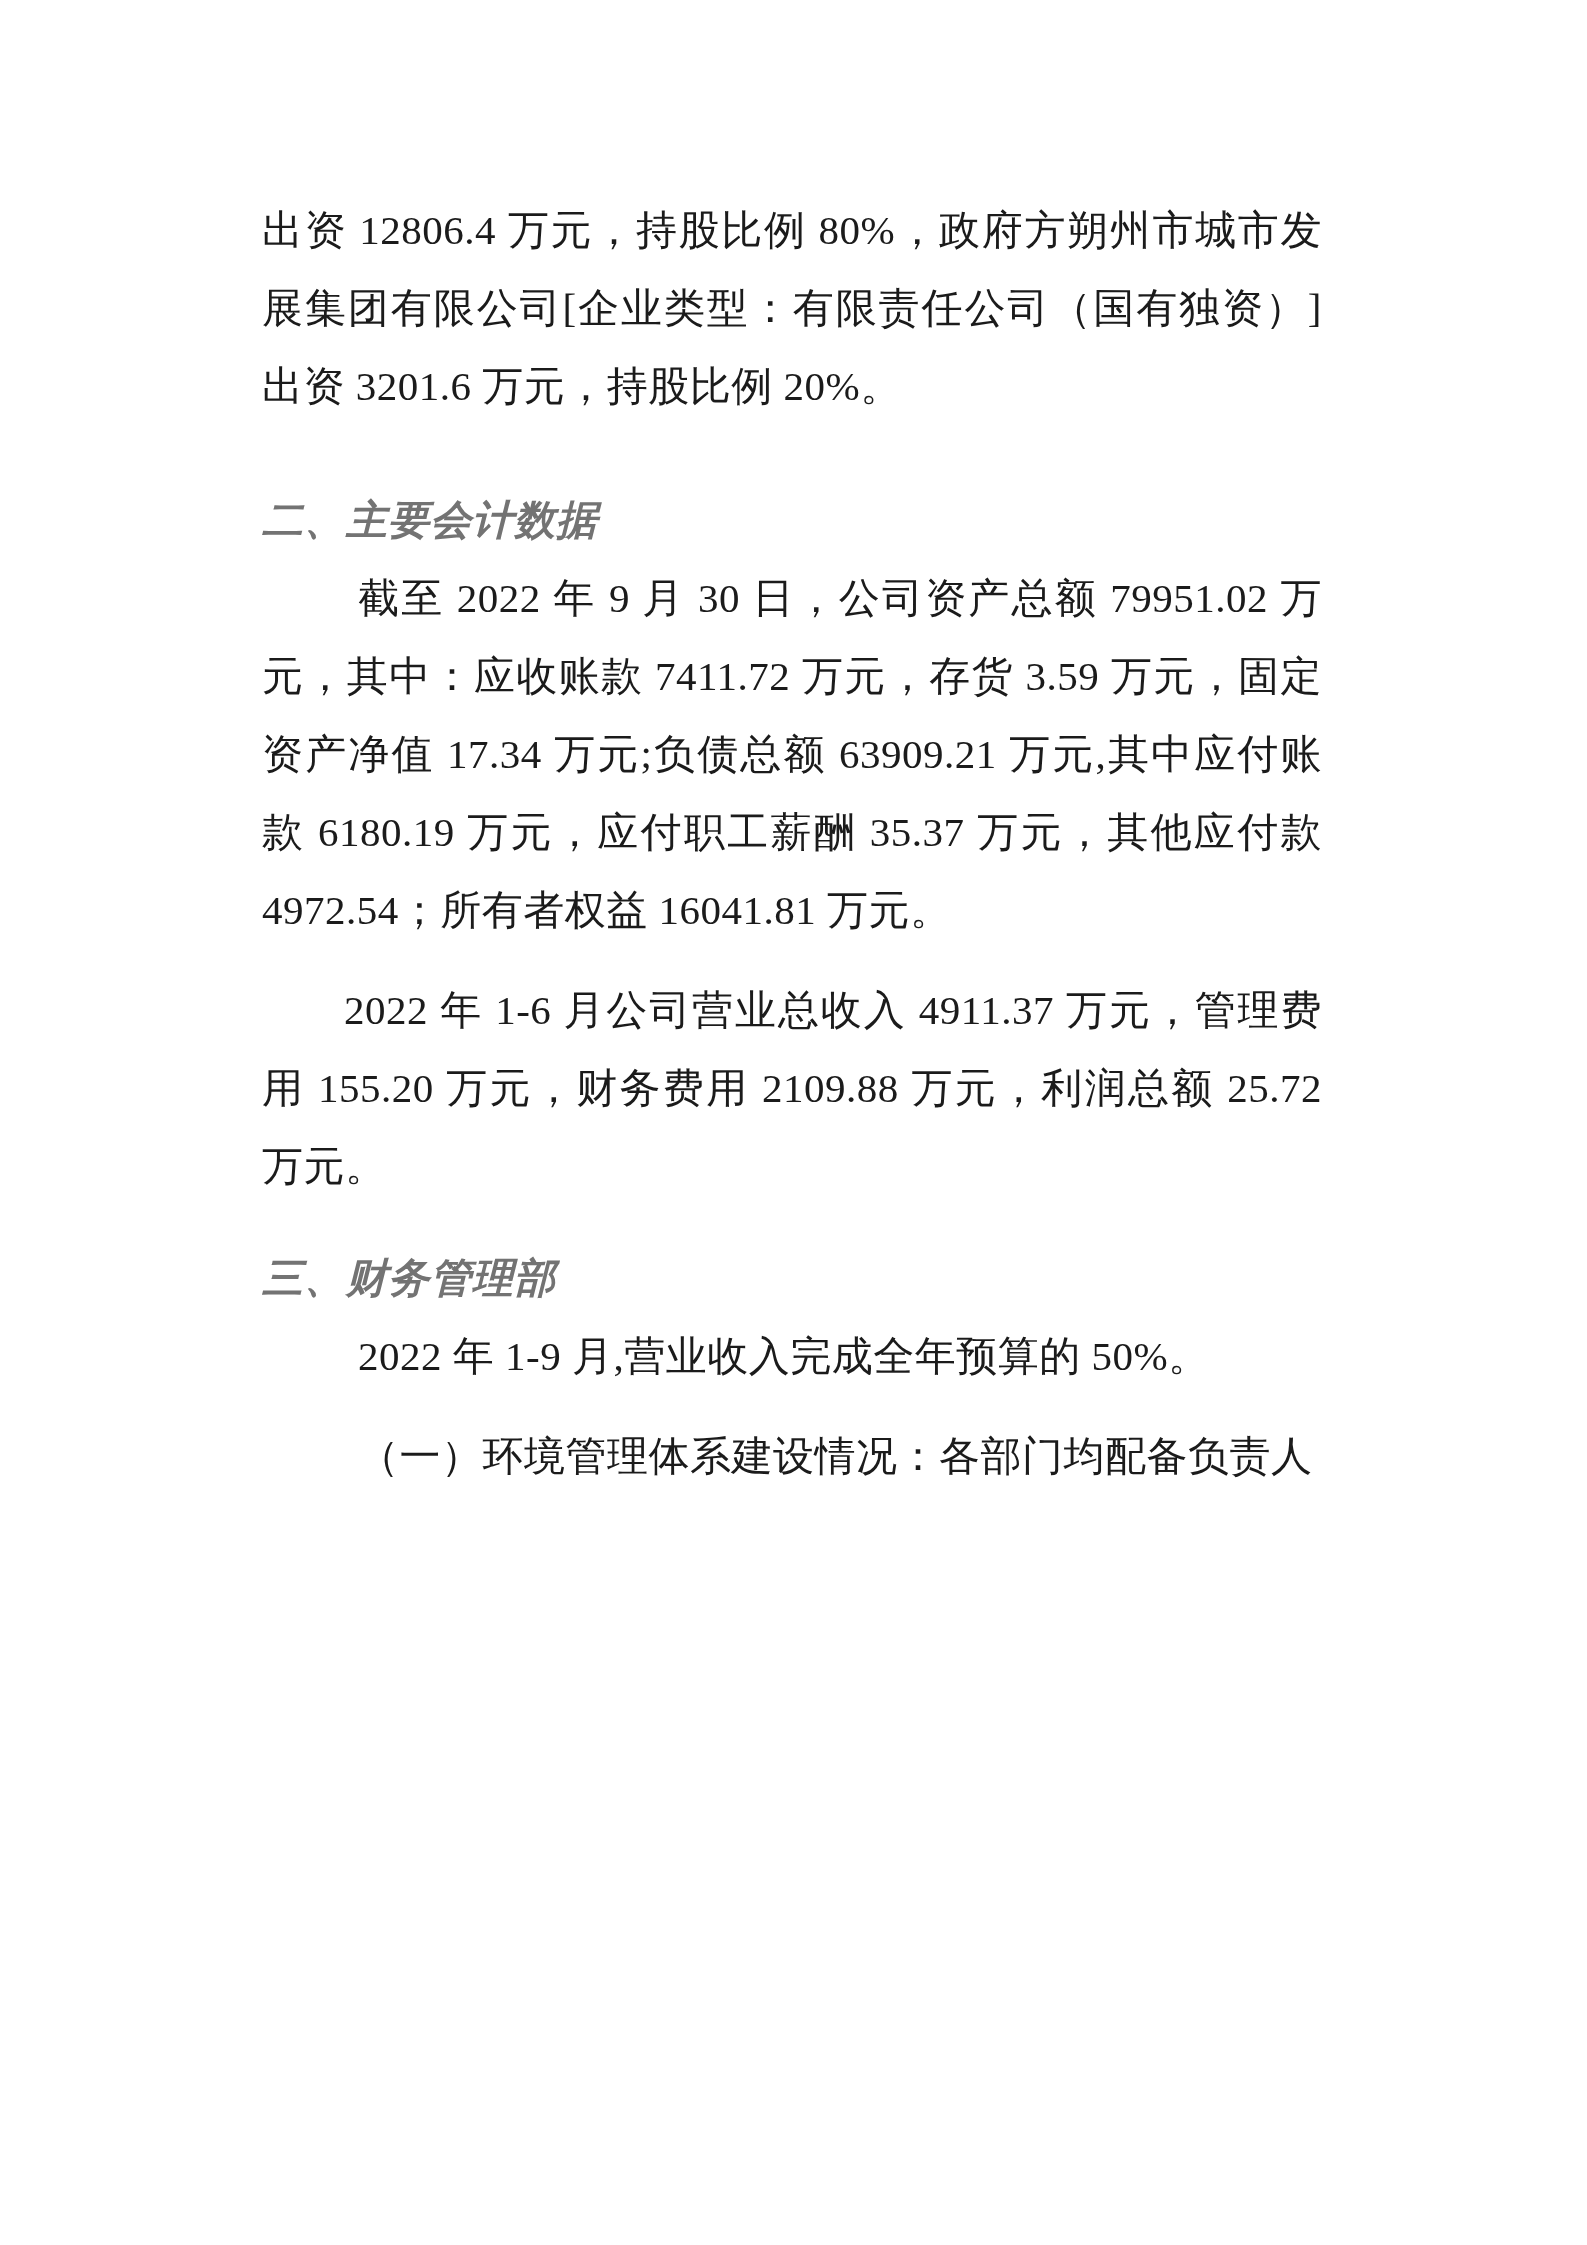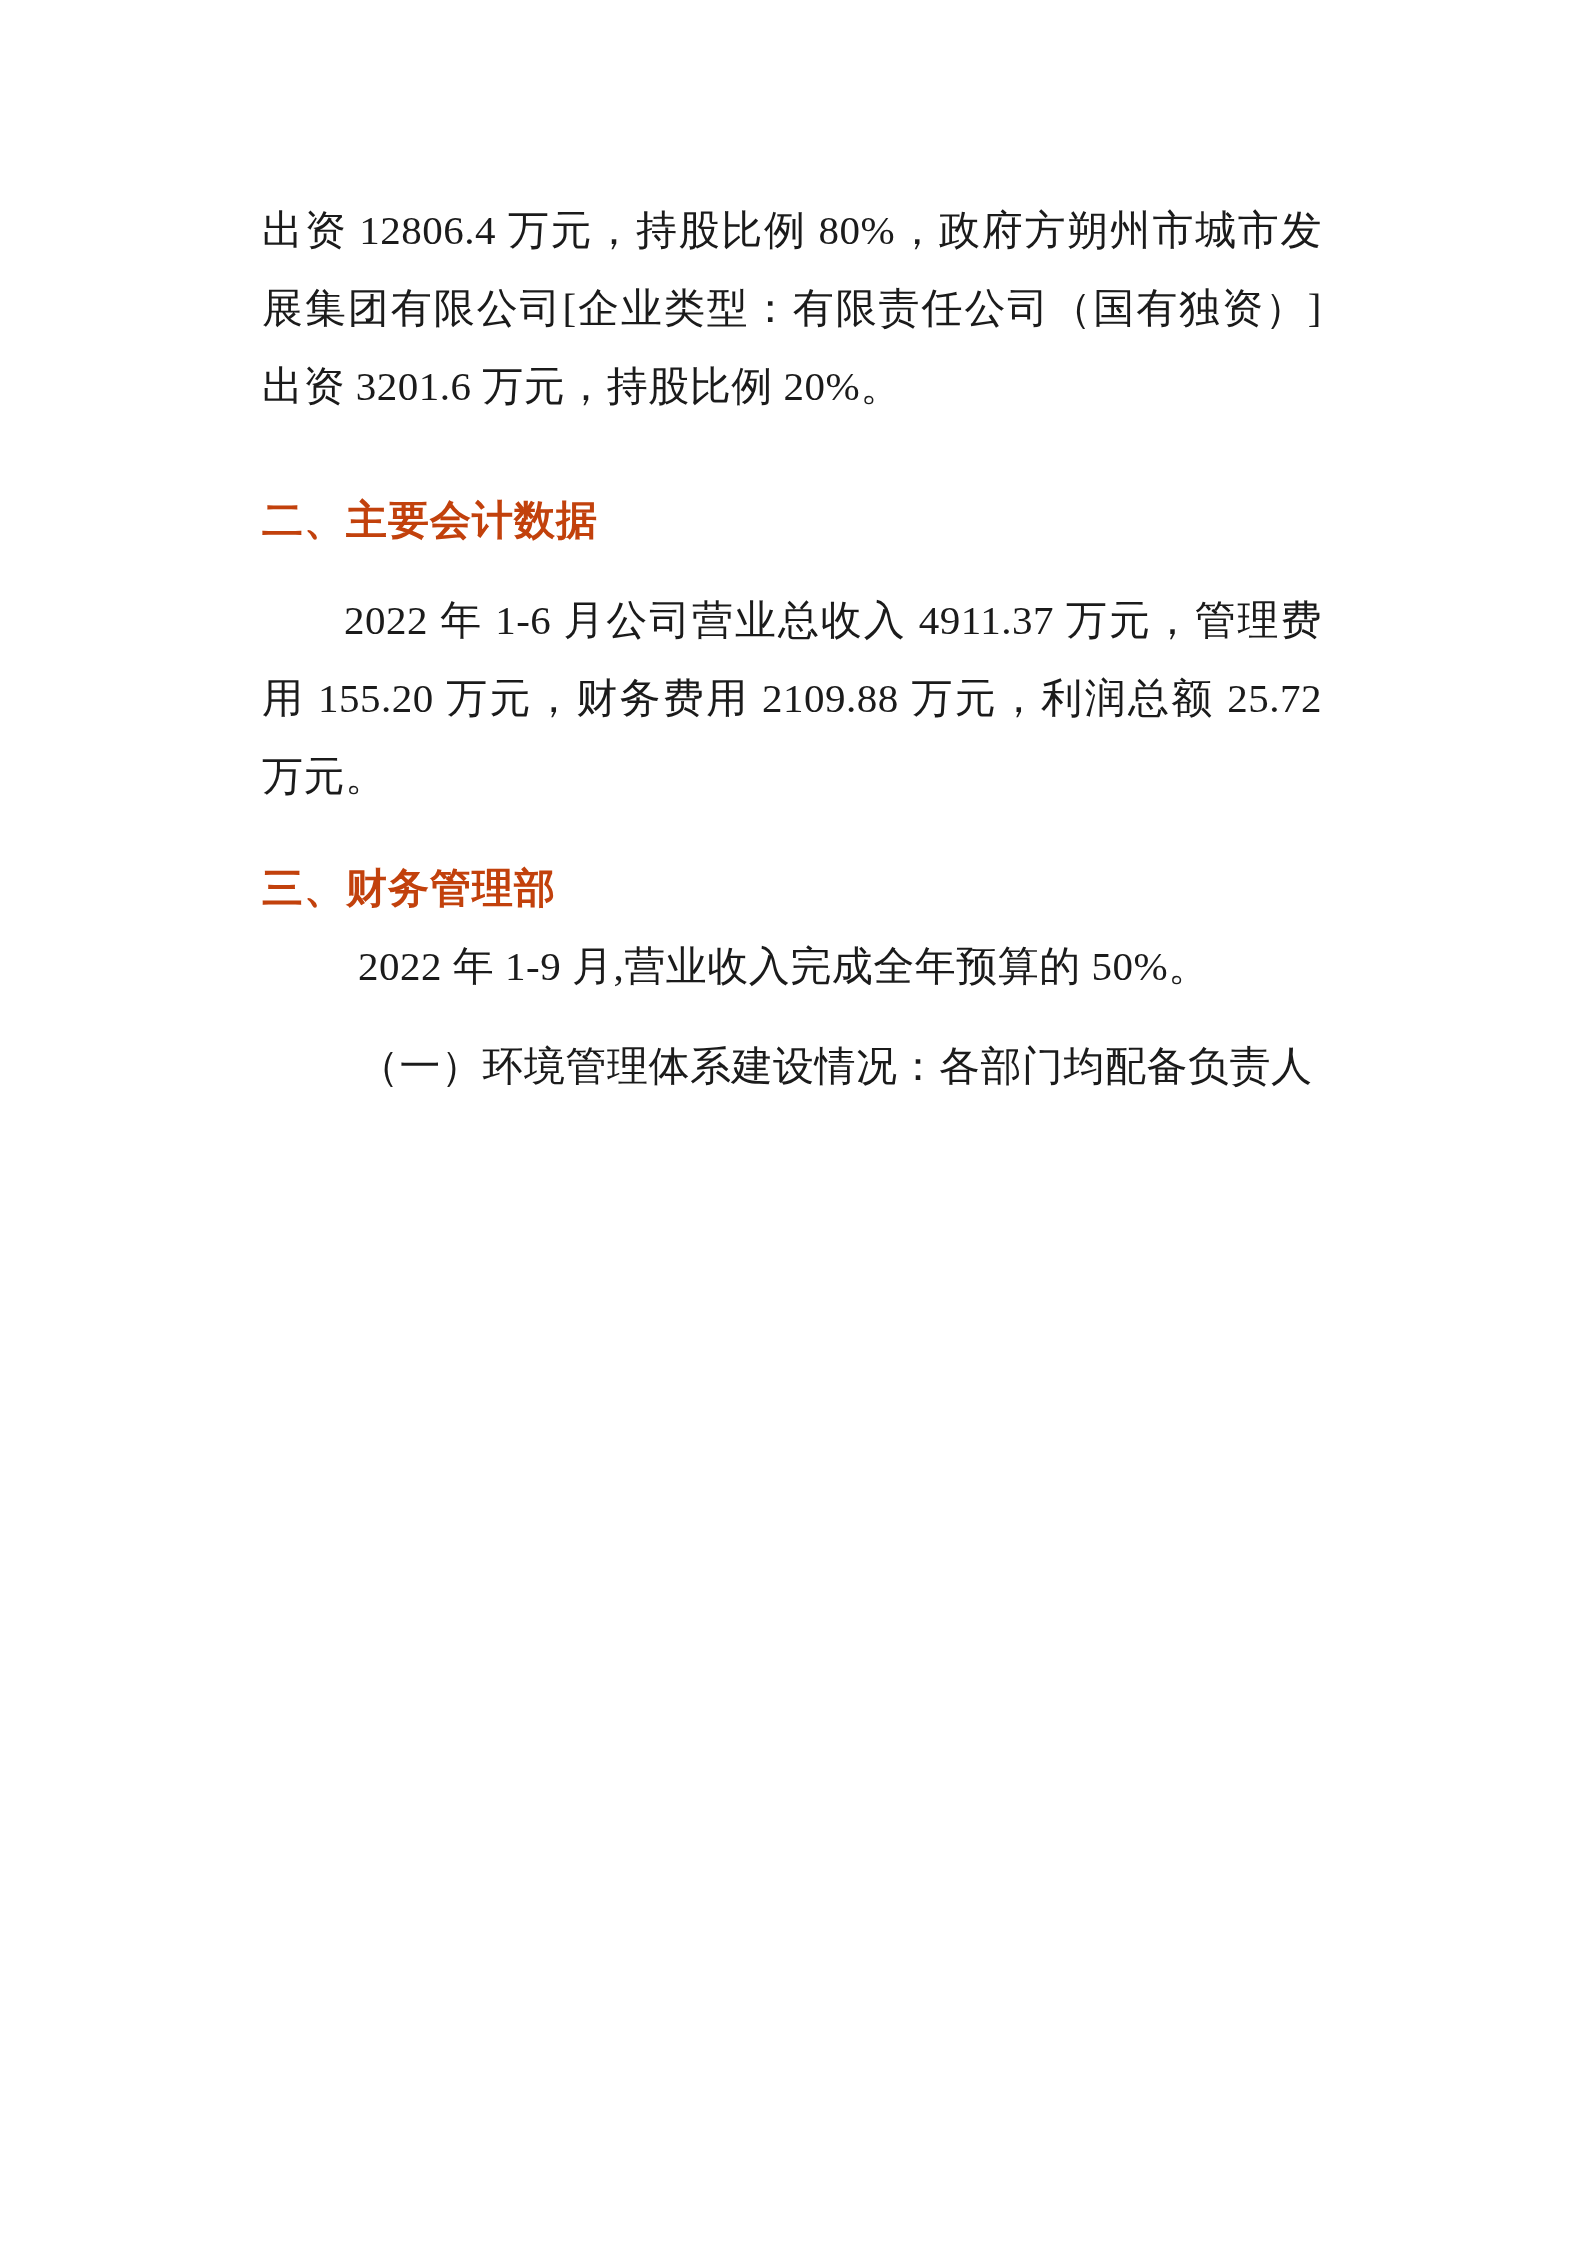--- a/index.html
+++ b/index.html
@@ -45,41 +45,43 @@
   }
   .para.indent-small {
     text-indent: 96px;
   }
   .heading {
     font-size: 41px;
     line-height: 78px;
     font-weight: bold;
     margin: 0;
     letter-spacing: 1px;
-    color: #c2410c;
+    color: #737373;
     font-family: "Liberation Sans", "DejaVu Sans", sans-serif;
+    font-style: italic;
   }
   .gap-sm { height: 22px; }
   .gap-md { height: 34px; }
 </style>
 </head>
 <body>
 
 <div class="page">
   <div class="content">
 
     <p class="para">出资 12806.4 万元，持股比例 80%，政府方朔州市城市发展集团有限公司[企业类型：有限责任公司（国有独资）]出资 3201.6 万元，持股比例 20%。</p>
 
     <div class="gap-sm"></div>
 
 
     <div class="gap-md"></div>
 
     <h2 class="heading">二、主要会计数据</h2>
 
+    <p class="para indent-small">截至 2022 年 9 月 30 日，公司资产总额 79951.02 万元，其中：应收账款 7411.72 万元，存货 3.59 万元，固定资产净值 17.34 万元;负债总额 63909.21 万元,其中应付账款 6180.19 万元，应付职工薪酬 35.37 万元，其他应付款 4972.54；所有者权益 16041.81 万元。</p>
 
     <div class="gap-sm"></div>
 
     <p class="para indent">2022 年 1-6 月公司营业总收入 4911.37 万元，管理费用 155.20 万元，财务费用 2109.88 万元，利润总额 25.72 万元。</p>
 
     <div class="gap-md"></div>
 
     <h2 class="heading">三、财务管理部</h2>
 
     <p class="para indent-small">2022 年 1-9 月,营业收入完成全年预算的 50%。</p>

